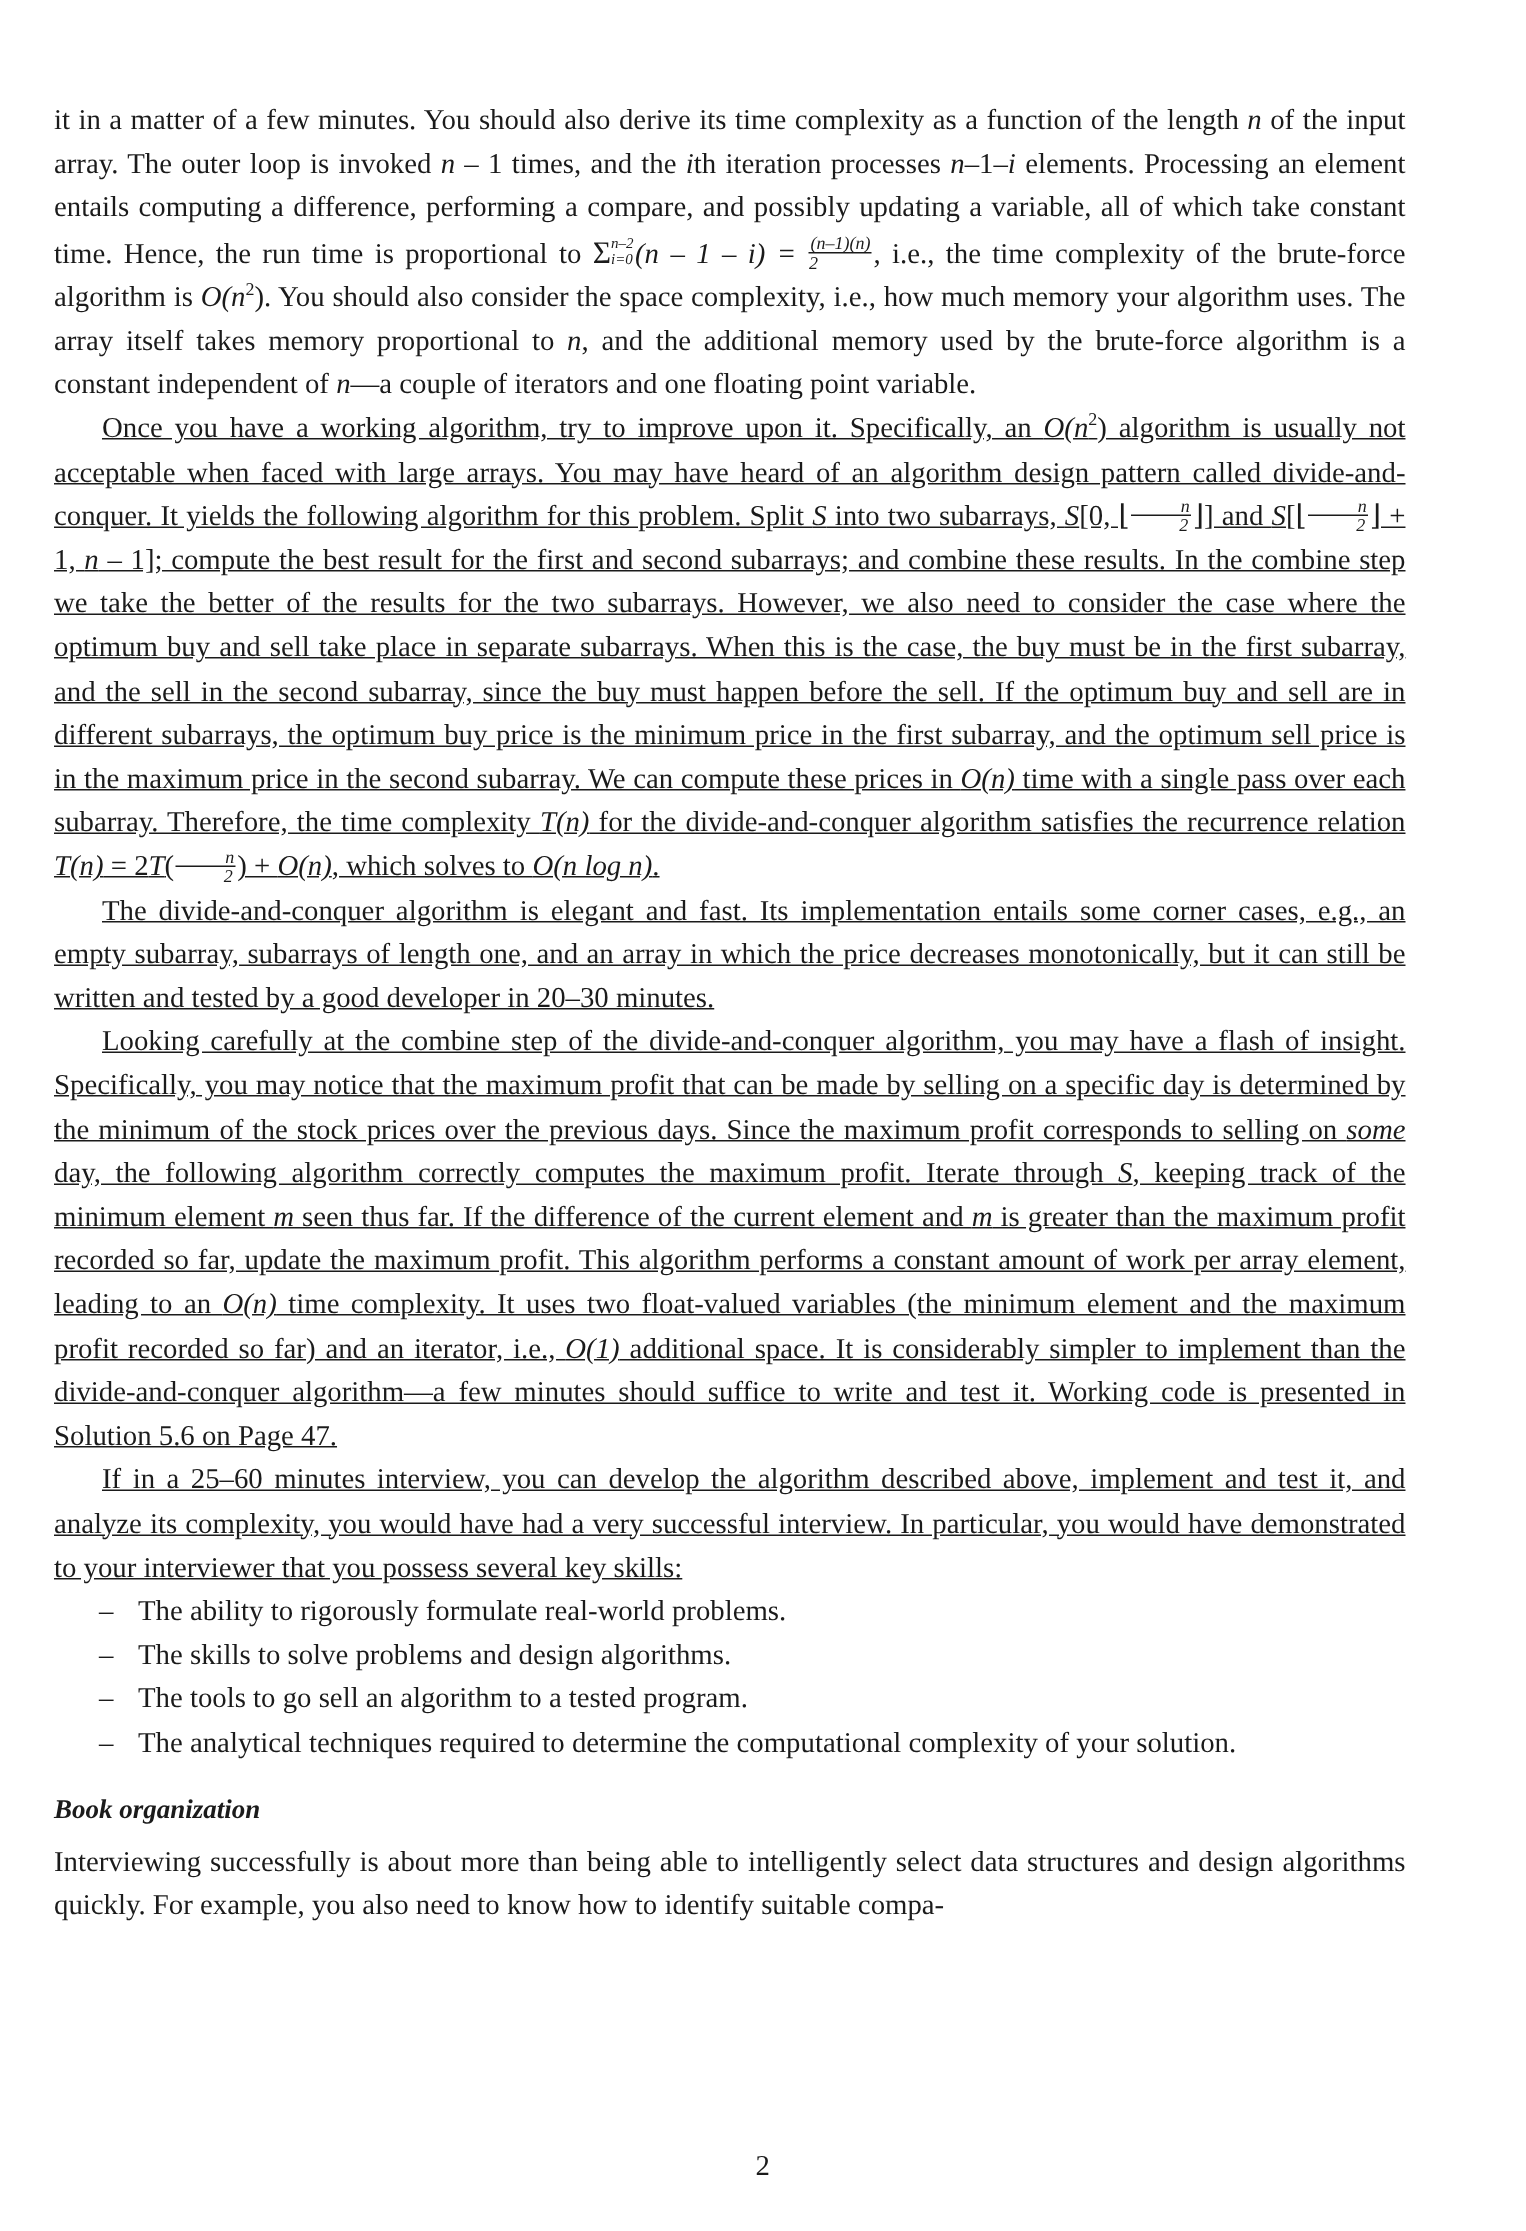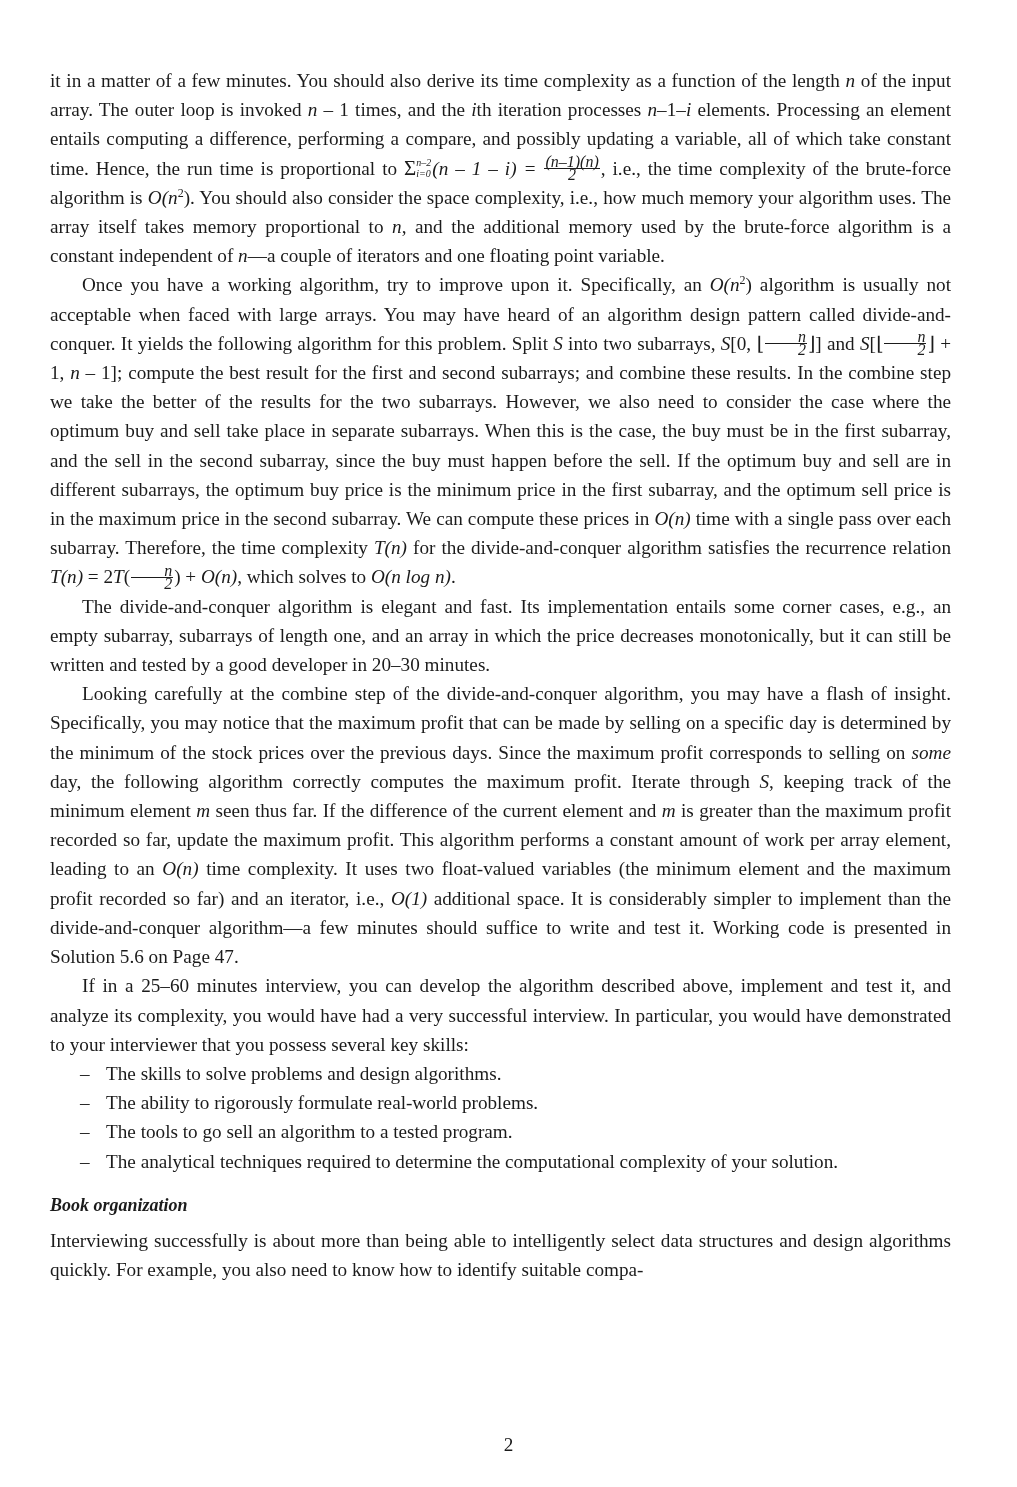--- a/index.html
+++ b/index.html
@@ -2,28 +2,28 @@
 <html><head>
 <meta charset="utf-8">
 <style>
   html, body { margin: 0; padding: 0; background: #ffffff; }
   body {
     width: 1017px; height: 1487px; position: relative; overflow: hidden;
     font-family: "Liberation Serif", "DejaVu Serif", serif;
     color: #1b1b1b;
   }
   .page {
-    position: absolute; left: 50px; top: 66px; width: 901px;
+    position: absolute; left: 36px; top: 66px; width: 901px;
     font-size: 19.2px; line-height: 29.2px;
     text-align: justify;
   }
   .para { margin: 0; }
-  .indent { text-indent: 32px; }
+  .indent { text-indent: 32px; text-decoration: underline; }
   .m { font-style: italic; }
-  .frac { display: inline-block; vertical-align: middle; text-align: center; font-size: 16px; line-height: 12px; margin: 0 1px; position: relative; top: -2px; }
+  .frac { display: inline-block; vertical-align: middle; font-size: 12px; line-height: 12px; margin: 0 1px; position: relative; top: -2px; }
   .frac .num { display: block; border-bottom: 1px solid #1b1b1b; padding: 0 1px; }
   .frac .den { display: block; }
   .sumsym { font-size: 21px; }
   .limits { display: inline-block; vertical-align: middle; font-size: 10px; line-height: 11px; position: relative; top: -2px; margin-right: 1px; }
   .limits span { display: block; }
   sup { font-size: 12px; line-height: 0; }
   ul.skills { list-style: none; margin: 0; padding: 0 0 0 30px; }
   ul.skills li { position: relative; padding-left: 26px; text-align: justify; }
   ul.skills li::before { content: "–"; position: absolute; left: 0; top: 0; }
   .heading {
@@ -44,22 +44,22 @@
 
   <p class="para indent"><span>Once you have a working algorithm, try to improve upon it.  Specifically, an </span><span class="m">O(n</span><sup>2</sup><span>) algorithm is usually not acceptable when faced with large arrays.  You may have heard of an algorithm design pattern called divide-and-conquer. It yields the following algorithm for this problem. Split </span><span class="m">S</span><span> into two subarrays, </span><span class="m">S</span><span>[0, ⌊</span><span class="frac m"><span class="num">n</span><span class="den">2</span></span><span>⌋] and </span><span class="m">S</span><span>[⌊</span><span class="frac m"><span class="num">n</span><span class="den">2</span></span><span>⌋ + 1, </span><span class="m">n</span><span> – 1]; compute the best result for the first and second subarrays; and combine these results.  In the combine step we take the better of the results for the two subarrays.  However, we also need to consider the case where the optimum buy and sell take place in separate subarrays.  When this is the case, the buy must be in the first subarray, and the sell in the second subarray, since the buy must happen before the sell.  If the optimum buy and sell are in different subarrays, the optimum buy price is the minimum price in the first subarray, and the optimum sell price is in the maximum price in the second subarray.  We can compute these prices in </span><span class="m">O(n)</span><span> time with a single pass over each subarray.  Therefore, the time complexity </span><span class="m">T(n)</span><span> for the divide-and-conquer algorithm satisfies the recurrence relation </span><span class="m">T(n)</span><span> = 2</span><span class="m">T</span><span>(</span><span class="frac m"><span class="num">n</span><span class="den">2</span></span><span>) + </span><span class="m">O(n)</span><span>, which solves to </span><span class="m">O(n log n)</span><span>.</span></p>
 
   <p class="para indent">The divide-and-conquer algorithm is elegant and fast.  Its implementation entails some corner cases, e.g., an empty subarray, subarrays of length one, and an array in which the price decreases monotonically, but it can still be written and tested by a good developer in 20–30 minutes.</p>
 
   <p class="para indent"><span>Looking carefully at the combine step of the divide-and-conquer algorithm, you may have a flash of insight.  Specifically, you may notice that the maximum profit that can be made by selling on a specific day is determined by the minimum of the stock prices over the previous days.  Since the maximum profit corresponds to selling on </span><span class="m">some</span><span> day, the following algorithm correctly computes the maximum profit.  Iterate through </span><span class="m">S</span><span>, keeping track of the minimum element </span><span class="m">m</span><span> seen thus far.  If the difference of the current element and </span><span class="m">m</span><span> is greater than the maximum profit recorded so far, update the maximum profit.  This algorithm performs a constant amount of work per array element, leading to an </span><span class="m">O(n)</span><span> time complexity.  It uses two float-valued variables (the minimum element and the maximum profit recorded so far) and an iterator, i.e., </span><span class="m">O(1)</span><span> additional space.  It is considerably simpler to implement than the divide-and-conquer algorithm—a few minutes should suffice to write and test it.  Working code is presented in Solution 5.6 on Page 47.</span></p>
 
   <p class="para indent">If in a 25–60 minutes interview, you can develop the algorithm described above, implement and test it, and analyze its complexity, you would have had a very successful interview.  In particular, you would have demonstrated to your interviewer that you possess several key skills:</p>
 
   <ul class="skills">
+    <li>The ability to rigorously formulate real-world problems.</li>
     <li>The skills to solve problems and design algorithms.</li>
-    <li>The ability to rigorously formulate real-world problems.</li>
     <li>The tools to go sell an algorithm to a tested program.</li>
     <li>The analytical techniques required to determine the computational complexity of your solution.</li>
   </ul>
 
   <div class="heading">Book organization</div>
   <p class="para">Interviewing successfully is about more than being able to intelligently select data structures and design algorithms quickly.  For example, you also need to know how to identify suitable compa-</p>
 </div>
 
 <div class="pagenum">2</div>
 

